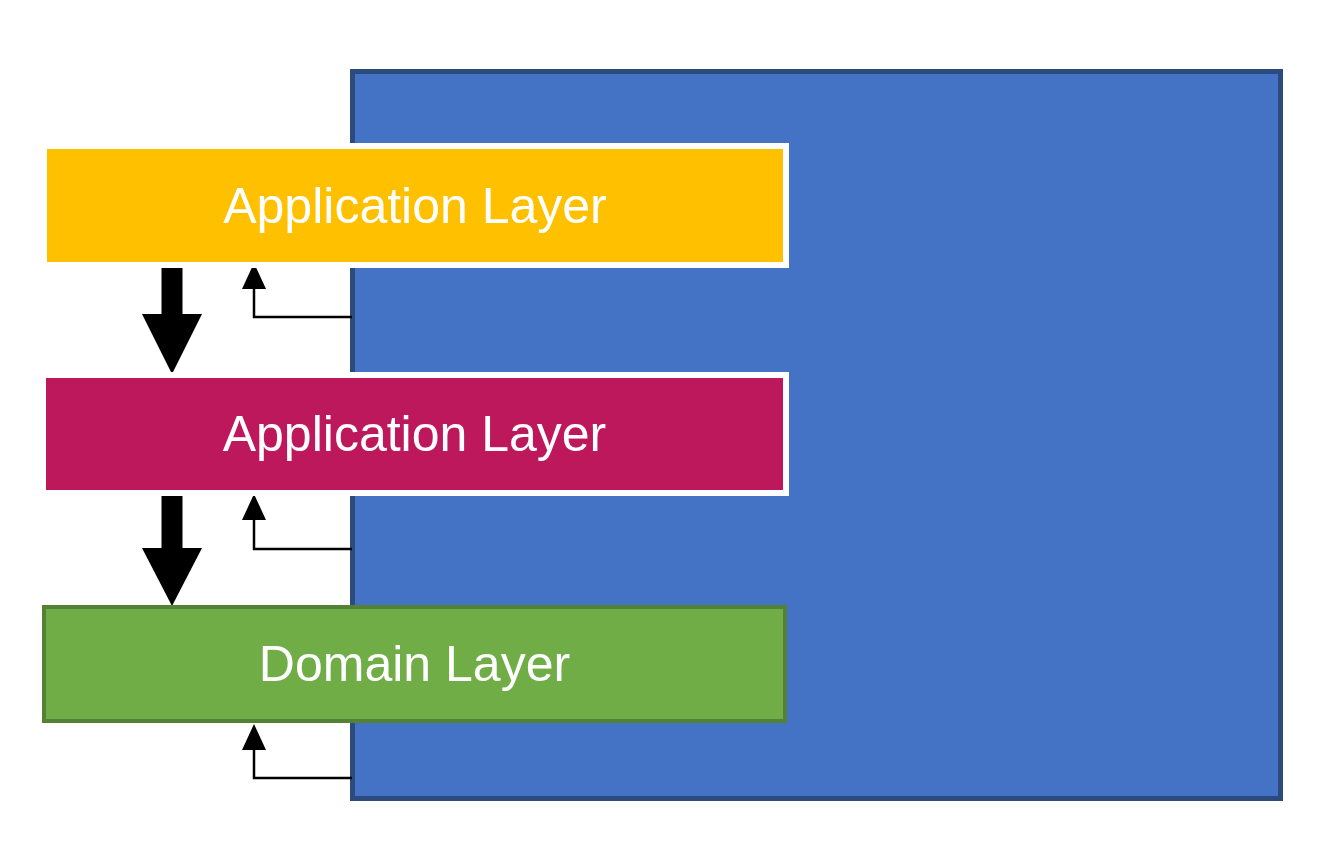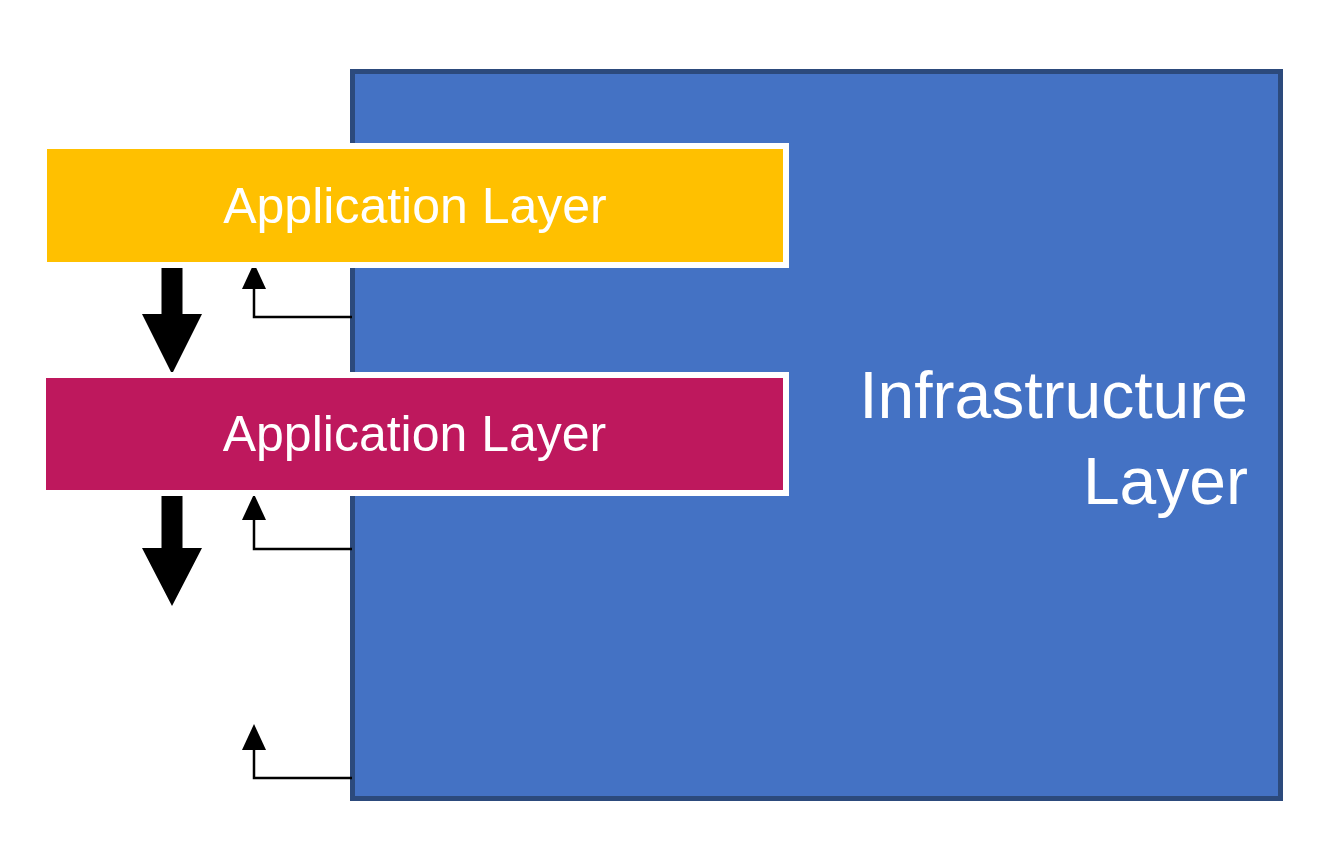--- a/index.html
+++ b/index.html
@@ -79,21 +79,20 @@
   .thick-arrow { fill: #000000; }
   .elbow-line { fill: none; stroke: #000000; stroke-width: 2.5; }
   .elbow-head { fill: #000000; }
 </style>
 </head>
 <body>
 
 <div id="canvas">
 
   <div class="layer-box" id="infrastructure-box"></div>
-  <div id="infrastructure-label">Infrastructure Layer</div>
 
   <svg id="arrow-overlay" viewBox="0 0 1332 847" xmlns="http://www.w3.org/2000/svg">
 
     <polygon class="thick-arrow" points="161.5,263 182.5,263 182.5,314 202,314 172,374 142,314 161.5,314"></polygon>
 
     <polygon class="thick-arrow" points="161.5,492 182.5,492 182.5,548 202,548 172,606 142,548 161.5,548"></polygon>
 
     <polyline class="elbow-line" points="352,317 254,317 254,287"></polyline>
     <polygon class="elbow-head" points="254,263 242,289 266,289"></polygon>
 
@@ -105,14 +104,17 @@
   </svg>
 
   <div class="layer-box" id="presentation-box">
     <span>Application Layer</span>
   </div>
 
   <div class="layer-box" id="application-box">
     <span>Application Layer</span>
   </div>
 
+  <div class="layer-box" id="domain-box">
+    <span>Domain Layer</span>
+  </div>
 
 </div>
 
 </body></html>

